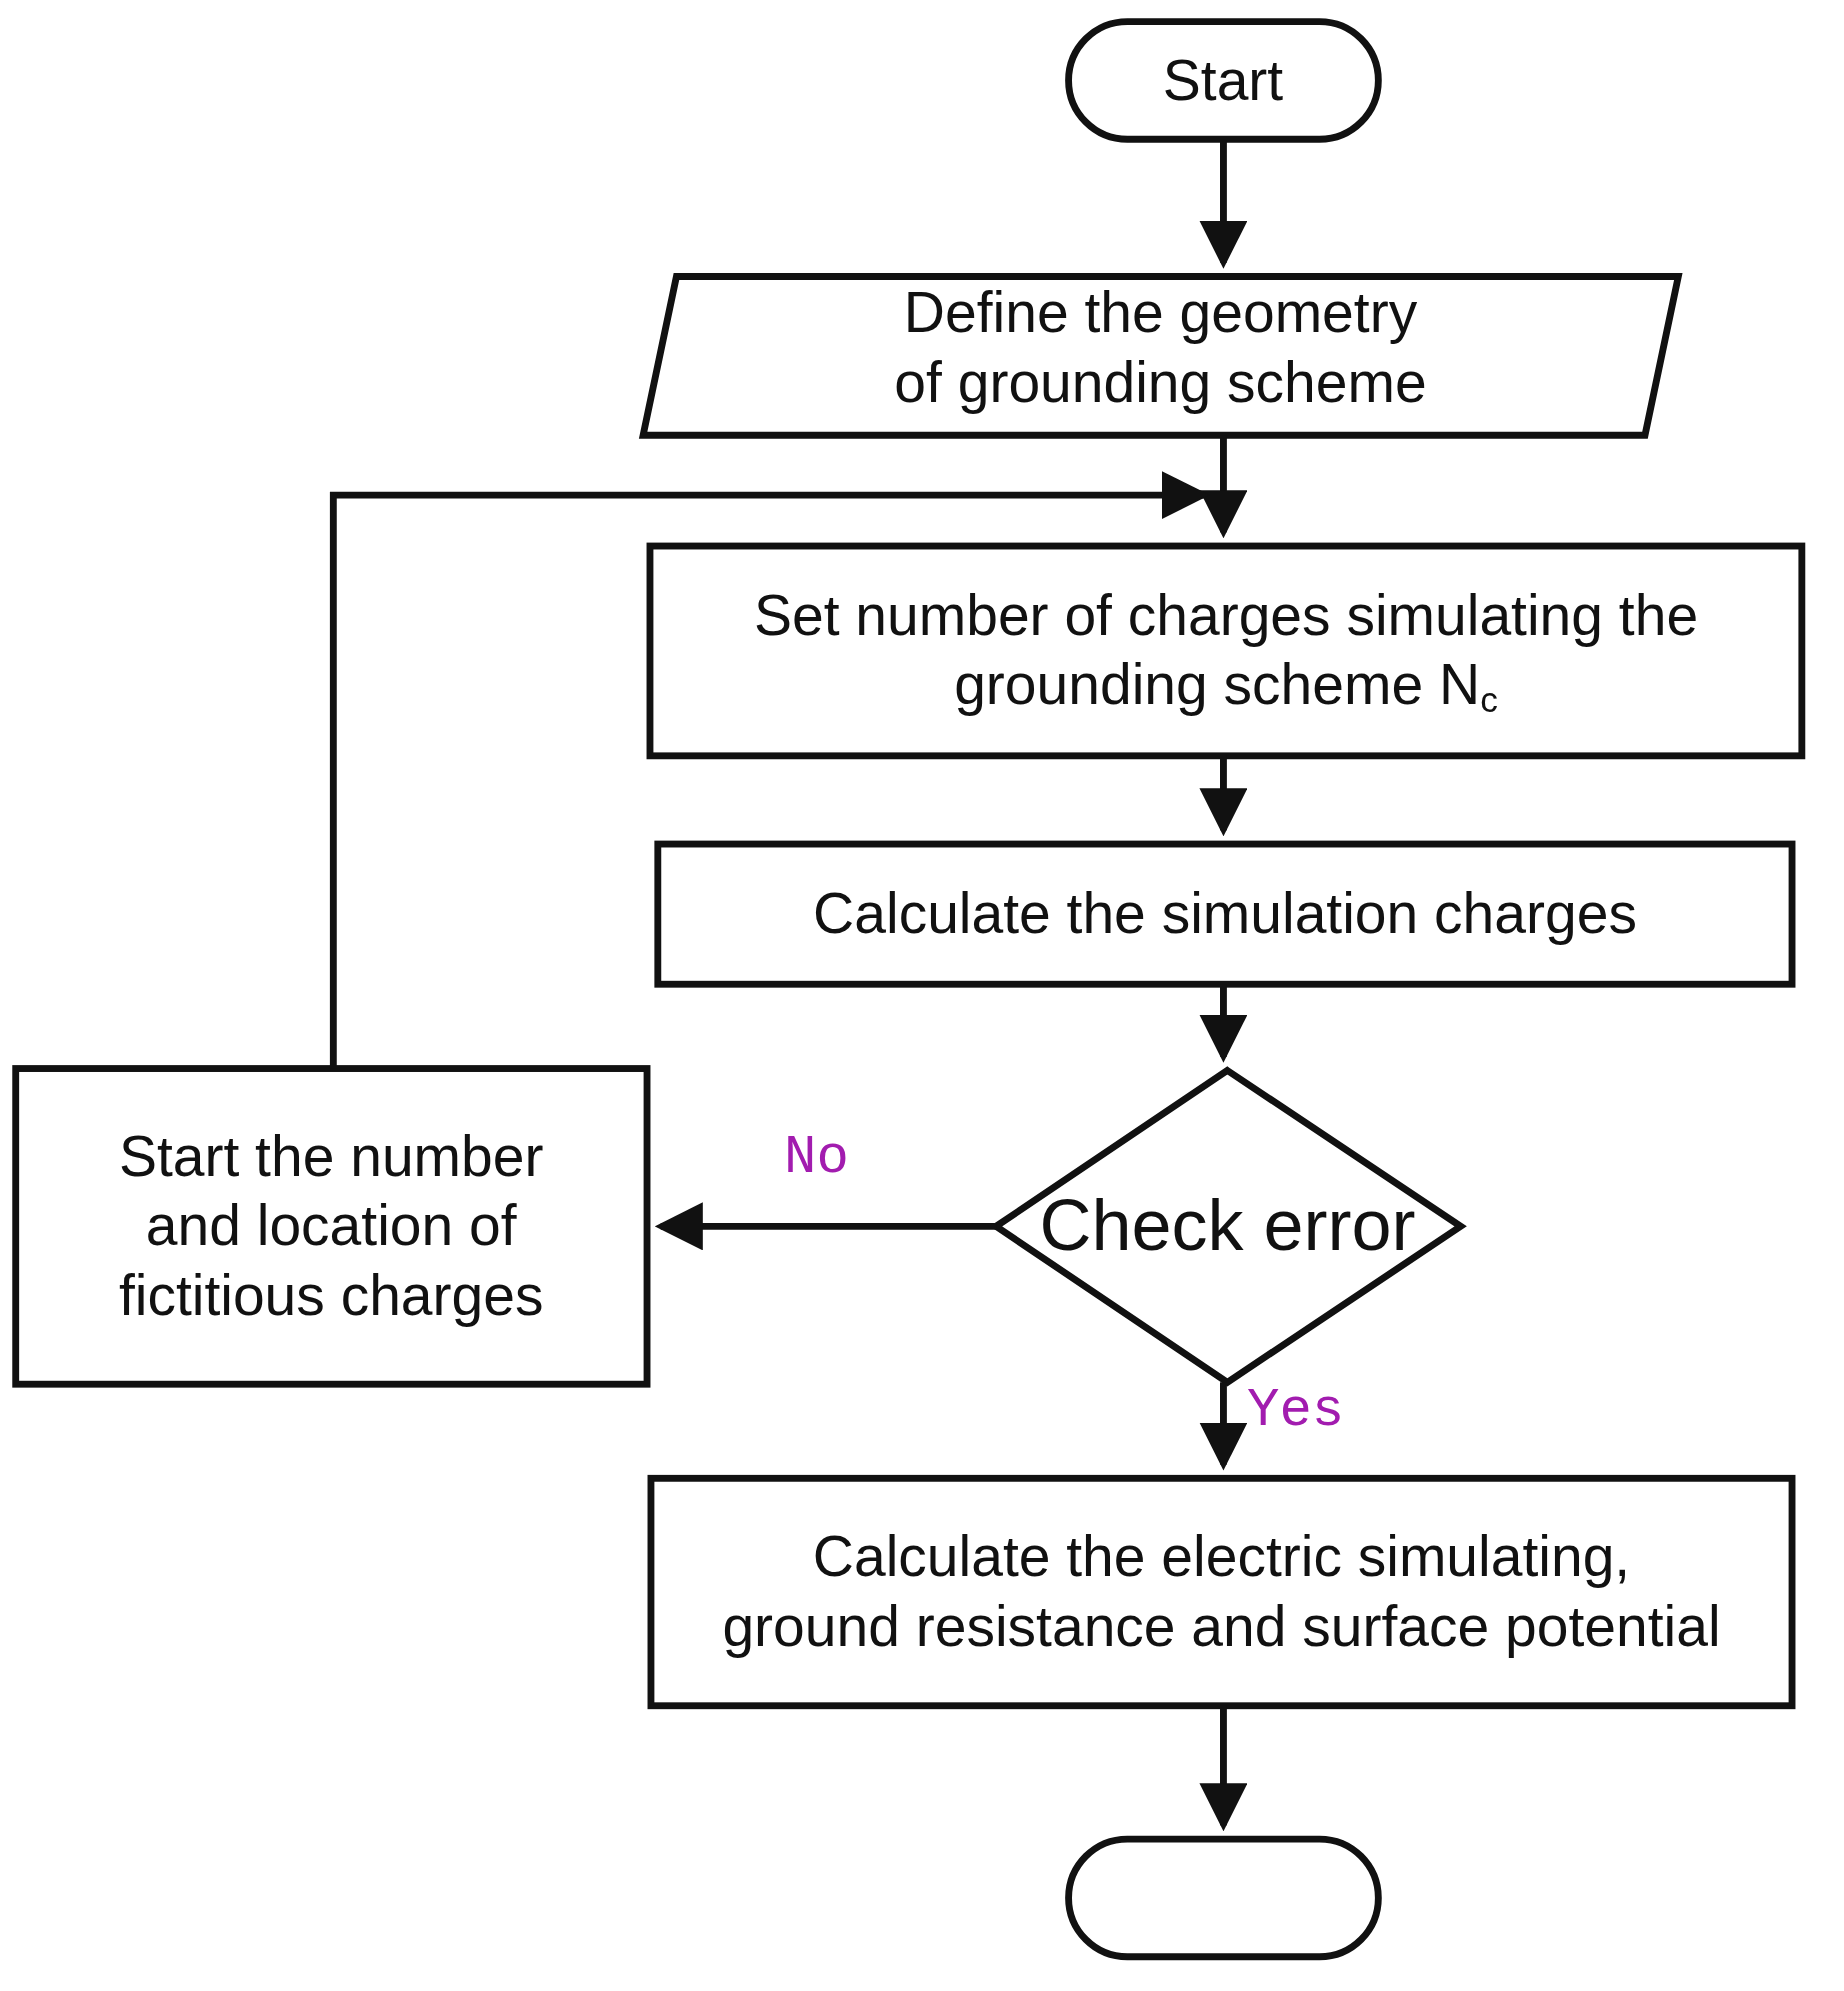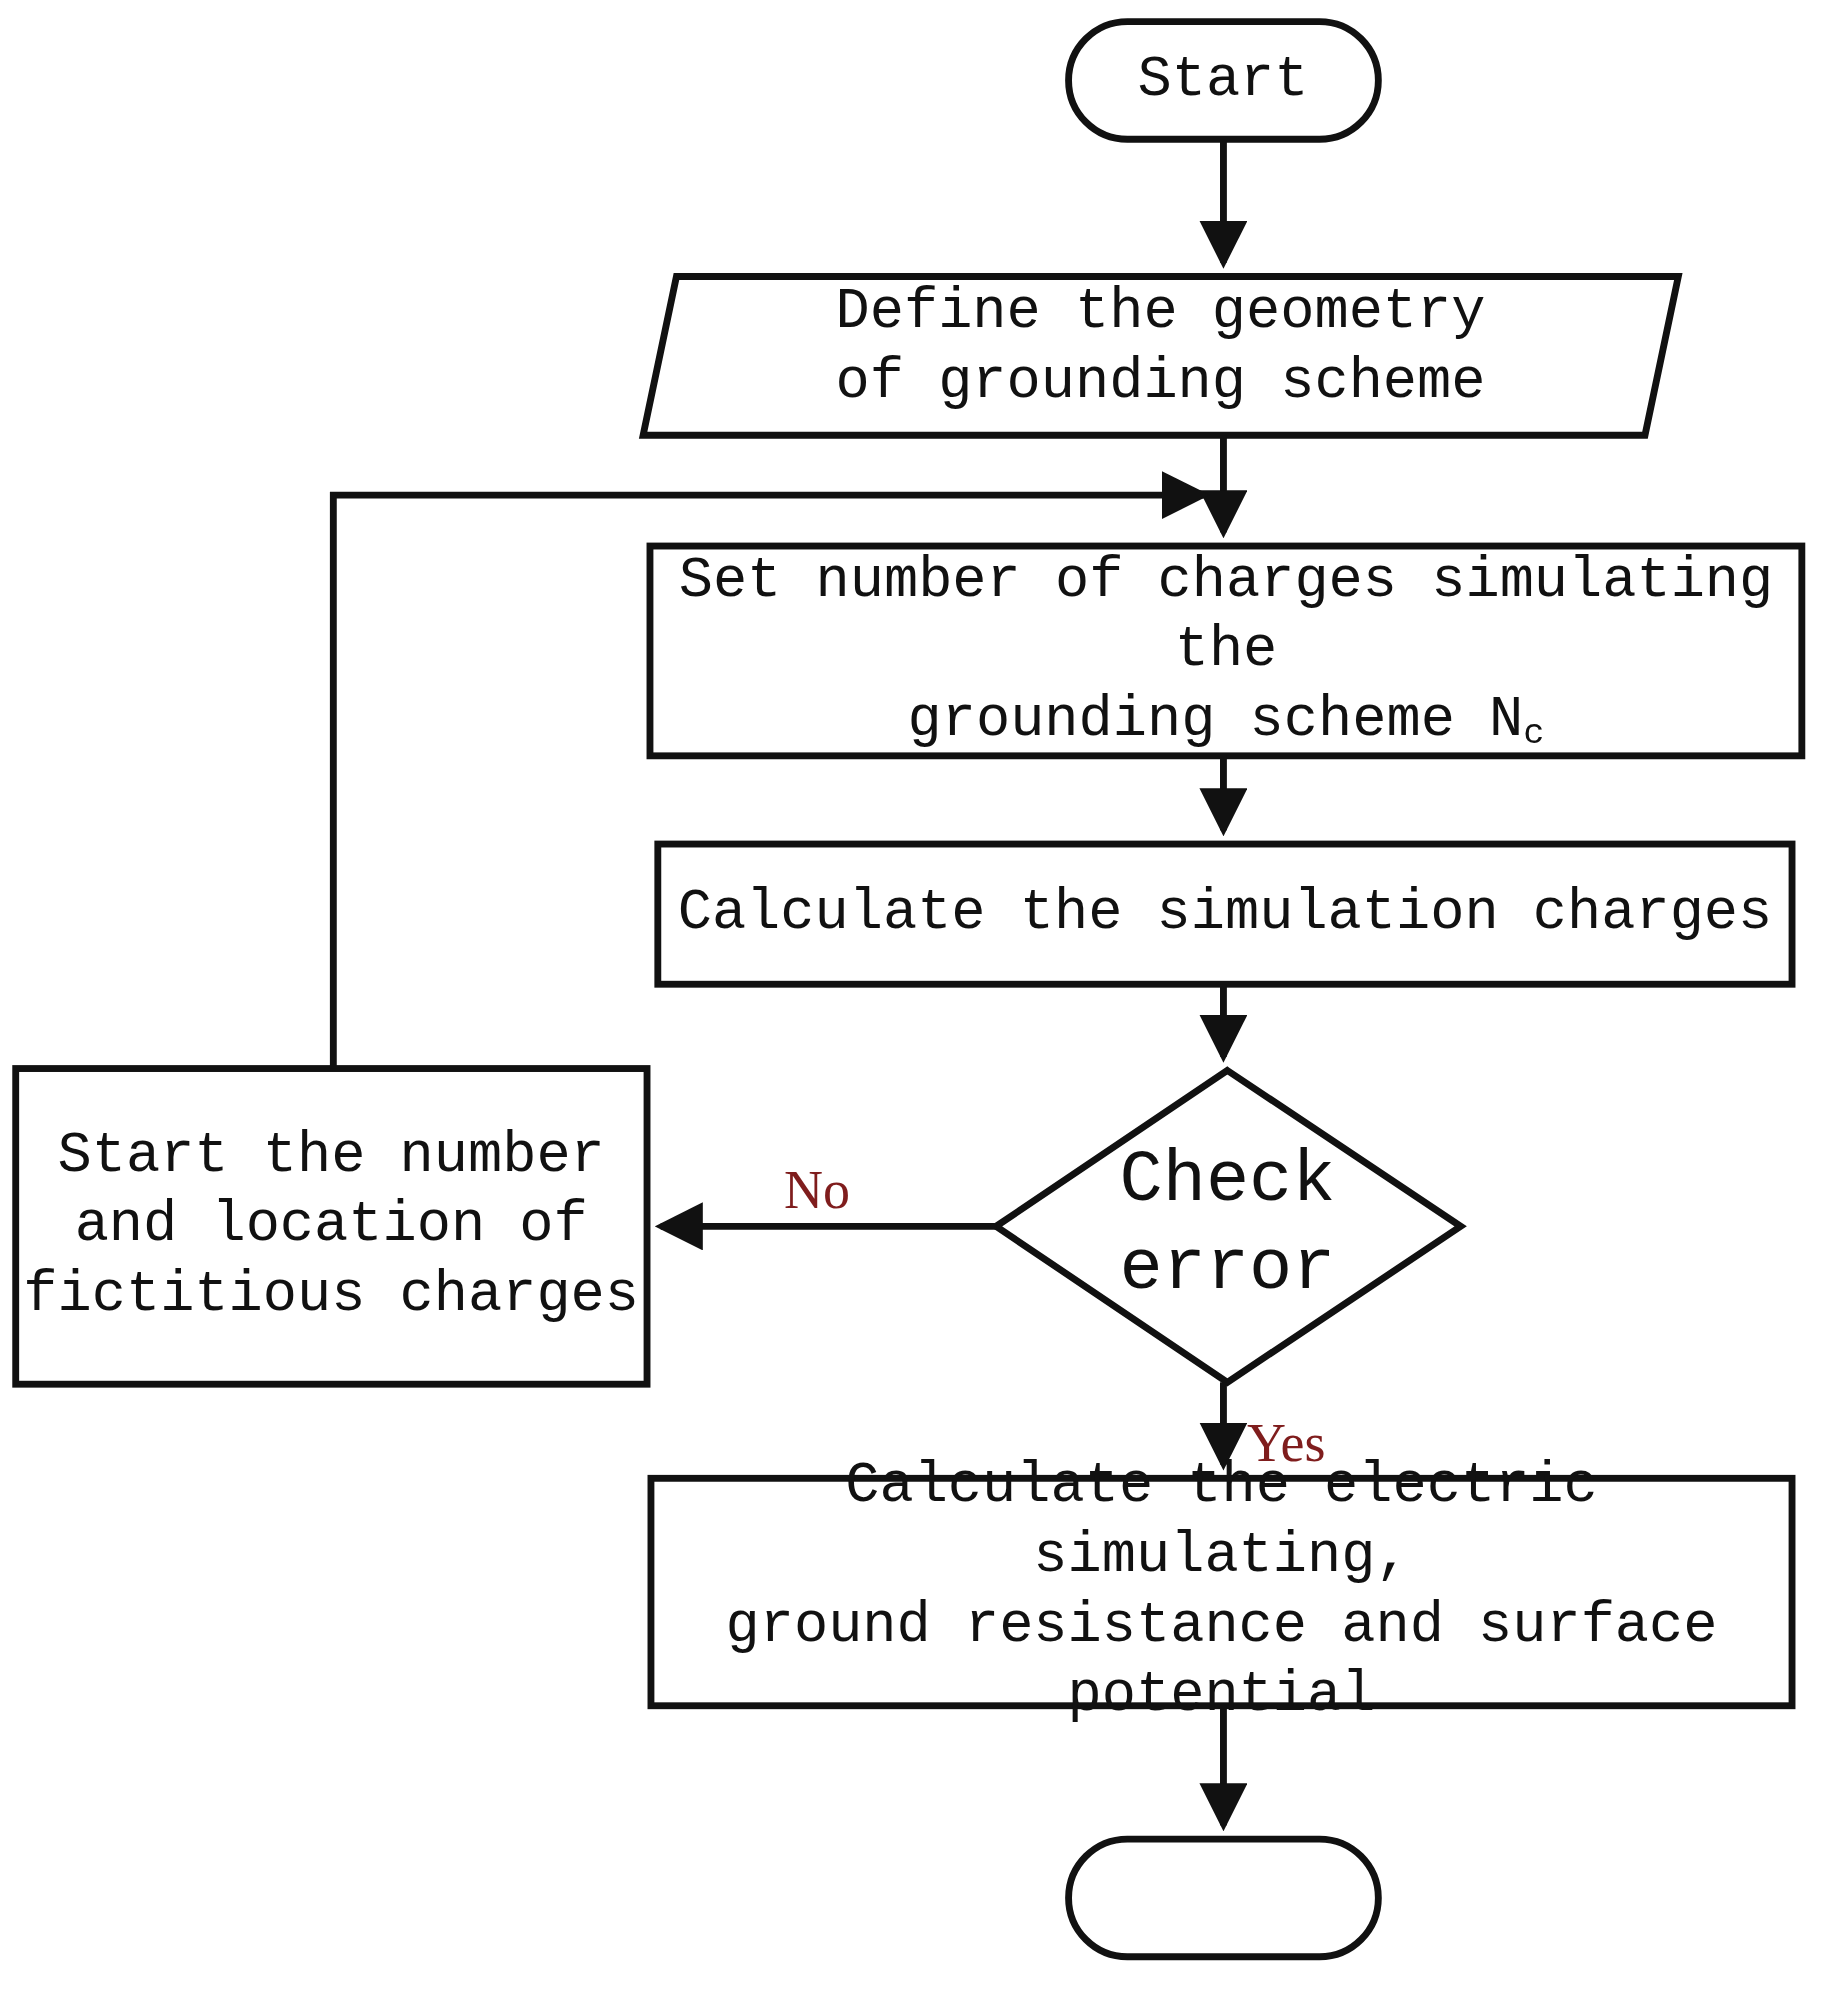--- a/index.html
+++ b/index.html
@@ -25,32 +25,31 @@
     width: 1845px;
     height: 1992px;
   }
   .node-label {
     position: absolute;
     display: flex;
     align-items: center;
     justify-content: center;
     text-align: center;
     color: #111111;
-    font-family: Liberation Mono, monospace;
+    font-family: Liberation Sans, sans-serif;
     line-height: 1.22;
     white-space: pre-line;
     pointer-events: none;
   }
   .edge-label {
     position: absolute;
-    color: #7f1d1d;
-    font-family: Liberation Serif, serif;
+    color: #a21caf;
+    font-family: Liberation Mono, monospace;
     white-space: nowrap;
     pointer-events: none;
-    margin-top: 32px;
   }
   .terminator-text { font-size: 57px; }
   .io-text        { font-size: 57px; }
   .process-text   { font-size: 57px; }
   .decision-text  { font-size: 72px; }
   .edge-text      { font-size: 54px; }
   sub {
     font-size: 0.62em;
     vertical-align: -0.22em;
   }

